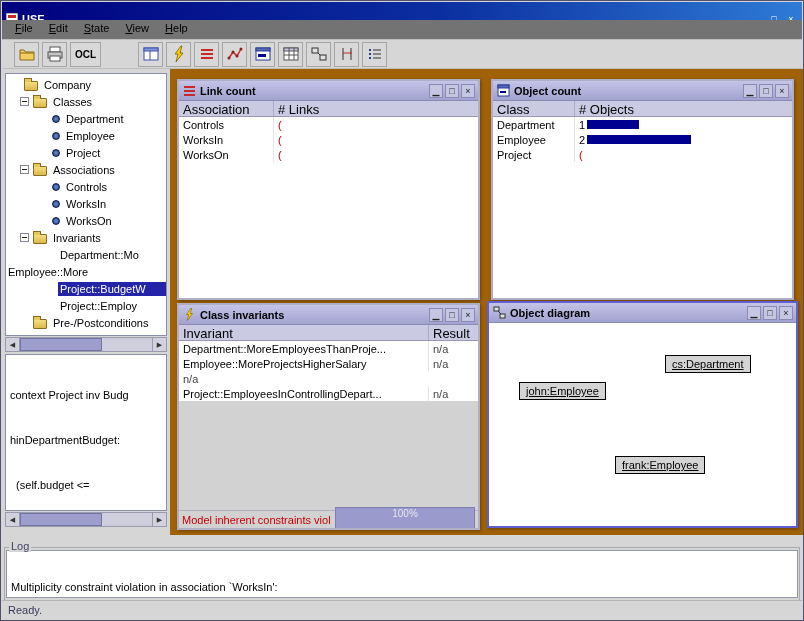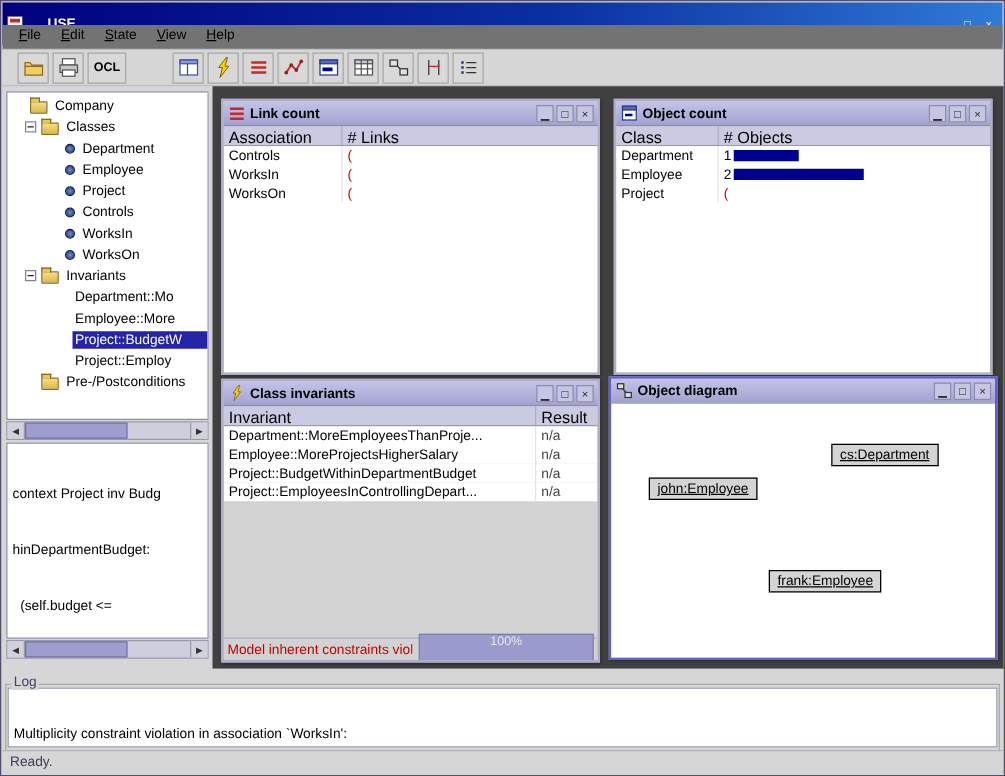--- a/index.html
+++ b/index.html
@@ -1,21 +1,21 @@
 <!DOCTYPE html>
 <html><head>
 <meta charset="utf-8">
 <style>
 *{box-sizing:border-box;margin:0;padding:0}
 html,body{width:804px;height:621px}
 body{font-family:"Liberation Sans","DejaVu Sans",sans-serif;font-size:11px;color:#000}
 #app{position:relative;width:804px;height:621px;background:#D6D6D6;border:1px solid #50506E;overflow:hidden}
 
 
-.titlebar{position:absolute;left:1px;top:1px;right:1px;height:34px;background:linear-gradient(90deg,#00007E 0%,#0B2FA0 55%,#2F7BD6 100%);display:flex;align-items:center;padding:0 4px;gap:20px}
+.titlebar{position:absolute;left:1px;top:1px;right:1px;height:34px;background:linear-gradient(90deg,#00007E 0%,#0B2FA0 55%,#2F7BD6 100%);display:flex;align-items:center;padding:0 4px;gap:4px}
 .titlebar .title{color:#fff;font-weight:bold;font-size:11px}
 .win-btns{margin-left:auto;display:flex;gap:3px}
 .wbtn{width:14px;height:13px;color:#fff;font-size:9px;line-height:13px;text-align:center;cursor:default}
 .app-icon{width:12px;height:12px;display:inline-block}
 
 .menubar{position:absolute;left:1px;top:19px;right:1px;height:20px;background:#737373;display:flex;padding-left:5px;border-bottom:1px solid #BEBEBE}
 .menu-item{display:inline-block;padding:2px 8px;font-size:11px}
 .menu-item::first-letter{text-decoration:underline}
 
 .toolbar{position:absolute;left:1px;top:39px;right:1px;height:29px;display:flex;align-items:center;padding-left:12px;gap:3px;background:#D6D6D6;border-bottom:1px solid #BEBEBE}
@@ -40,21 +40,21 @@
 .sb-btn{width:14px;background:#D2D2DE;border-right:1px solid #9A9AAE;font-size:7px;display:flex;align-items:center;justify-content:center;color:#333;flex:none}
 .sb-btn.right{border-left:1px solid #9A9AAE;border-right:none}
 .sb-track{flex:1;position:relative}
 .sb-thumb{position:absolute;top:0;bottom:0;background:#9E9ECE;border:1px solid #7474A4}
 
 
 .ocl-panel{position:absolute;left:4px;top:353px;width:162px;height:157px;background:#fff;border:1px solid #8890A8;padding:3px 4px;line-height:15px;font-size:11px;overflow:hidden;white-space:pre}
 .kw{font-weight:normal}
 
 
-.desktop{position:absolute;left:169px;top:68px;width:633px;height:466px;background:#404040}
+.desktop{position:absolute;left:169px;top:68px;width:633px;height:466px;background:#a16207}
 .vsplit{position:absolute;left:166px;top:68px;width:3px;height:466px;background:#D6D6D6}
 .hsplit{position:absolute;left:1px;top:534px;right:1px;height:5px;background:#D6D6D6}
 .iframe{position:absolute;background:#D2D2D2;border:2px solid #AEAEC6;box-shadow:1px 1px 3px rgba(0,0,0,.35);display:flex;flex-direction:column}
 .iframe.active{border-color:#5F5FD2}
 .f-title{height:20px;flex:none;background:linear-gradient(#C4C4E8,#A2A2D0);display:flex;align-items:center;gap:4px;padding:0 3px;border-bottom:1px solid #8A8AB2}
 .f-icon{width:14px;height:14px;flex:none;display:flex;align-items:center;justify-content:center}
 .f-text{font-weight:bold;font-size:11px}
 .f-btns{margin-left:auto;display:flex;gap:2px}
 .fbtn{width:14px;height:14px;font-size:9px;line-height:12px;text-align:center;color:#222;border:1px solid #8A8AB2;background:#C6C6E2}
 .f-body{flex:1;display:flex;flex-direction:column;overflow:hidden}
@@ -222,41 +222,46 @@
       <span class="lbl">Department</span>
     </div>
     <div class="tree-row" style="padding-left:46px">
       <span class="sphere"></span>
       <span class="lbl">Employee</span>
     </div>
     <div class="tree-row" style="padding-left:46px">
       <span class="sphere"></span>
       <span class="lbl">Project</span>
     </div>
+    <div class="tree-row" style="padding-left:14px">
+      <span class="tog"></span>
+      <span class="folder"></span>
+      <span class="lbl">Associations</span>
+    </div>
     <div class="tree-row" style="padding-left:46px">
       <span class="sphere"></span>
       <span class="lbl">Controls</span>
     </div>
     <div class="tree-row" style="padding-left:46px">
       <span class="sphere"></span>
       <span class="lbl">WorksIn</span>
     </div>
     <div class="tree-row" style="padding-left:46px">
       <span class="sphere"></span>
       <span class="lbl">WorksOn</span>
     </div>
     <div class="tree-row" style="padding-left:14px">
       <span class="tog"></span>
       <span class="folder"></span>
       <span class="lbl">Invariants</span>
     </div>
     <div class="tree-row" style="padding-left:52px">
       <span class="lbl">Department::Mo</span>
     </div>
-    <div class="tree-row" style="padding-left:52px">
+    <div class="tree-row" style="">
       <span class="lbl">Employee::More</span>
     </div>
     <div class="tree-row" style="padding-left:52px">
       <span class="lbl sel-lbl">Project::BudgetW</span>
     </div>
     <div class="tree-row" style="padding-left:52px">
       <span class="lbl">Project::Employ</span>
     </div>
     <div class="tree-row" style="padding-left:27px">
       <span class="folder"></span>
@@ -403,21 +408,20 @@
         <div class="tbl-body gray">
           <div class="tr">
             <span class="td ci-c1">Department::MoreEmployeesThanProje...</span>
             <span class="td last na">n/a</span>
           </div>
           <div class="tr">
             <span class="td ci-c1">Employee::MoreProjectsHigherSalary</span>
             <span class="td last na">n/a</span>
           </div>
           <div class="tr">
-            <span class="td ci-c1">Project::BudgetWithinDepartmentBudget</span>
             <span class="td last na">n/a</span>
           </div>
           <div class="tr">
             <span class="td ci-c1">Project::EmployeesInControllingDepart...</span>
             <span class="td last na">n/a</span>
           </div>
         </div>
         <div class="ci-status">
           <span class="ci-msg">Model inherent constraints viol...</span>
           <span class="progress">100%</span>

